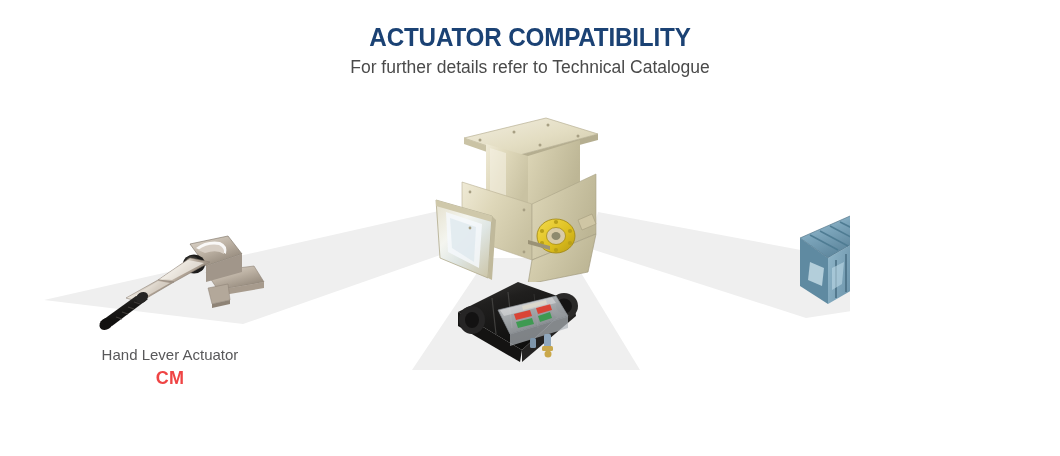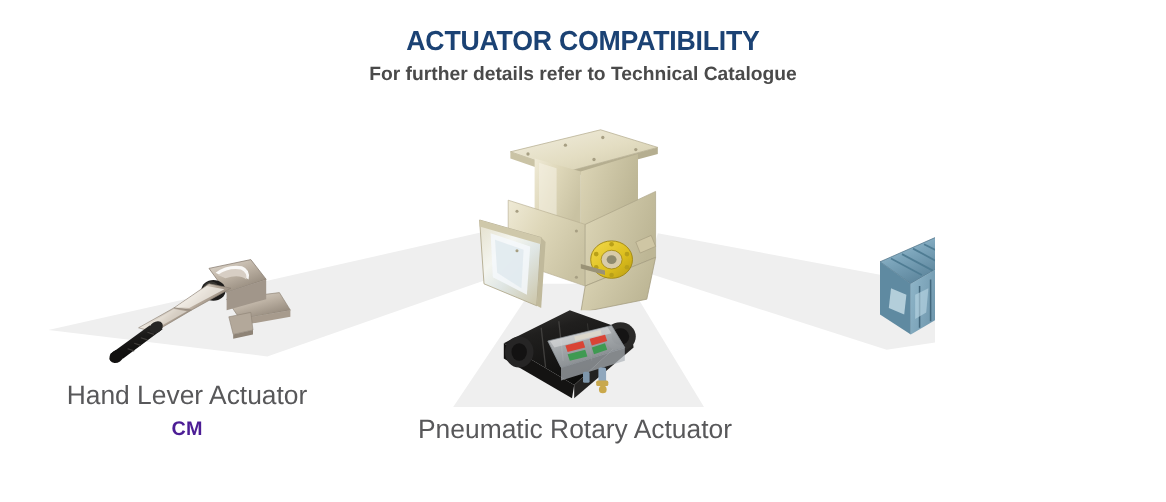--- a/index.html
+++ b/index.html
@@ -35,21 +35,21 @@
     font-weight: bold;
     letter-spacing: -0.2px;
     color: #1b4274;
     line-height: 1.08;
     font-stretch: condensed;
     transform: scaleX(0.97);
   }
   .subtitle {
     margin-top: 7px;
     font-size: 17.5px;
-    font-weight: bold;
+    font-weight: normal;
     color: #4a4a4a;
     line-height: 1.1;
   }
 
   
   #wedges {
     position: absolute;
     left: 0;
     top: 0;
     width: 1060px;
@@ -73,30 +73,30 @@
   
   #gear-wrap { left: 788px; top: 202px; width: 175px; height: 130px; }
 
   
   .caption {
     position: absolute;
     text-align: center;
     pointer-events: none;
   }
   .caption .cap-name {
-    font-size: 24px;
+    font-size: 15px;
     color: #58585a;
     line-height: 1.2;
     white-space: nowrap;
   }
   .caption .cap-code {
     margin-top: 4px;
     font-size: 18px;
     font-weight: bold;
-    color: #4c1d95;
+    color: #ef4444;
     line-height: 1.2;
     letter-spacing: 0.2px;
   }
 
   #cap-cm  { left: 35px;  top: 346px; width: 270px; }
   #cap-cpu { left: 380px; top: 377px; width: 270px; }
   #cap-ae  { left: 775px; top: 337px; width: 270px; }
 </style>
 </head>
 <body>
@@ -370,19 +370,18 @@
       <ellipse cx="100" cy="100" rx="20" ry="5" fill="#d8d8d4" opacity="0.7"></ellipse>
     </svg>
   </div>
 
   <div class="caption" id="cap-cm">
     <div class="cap-name">Hand Lever Actuator</div>
     <div class="cap-code">CM</div>
   </div>
 
   <div class="caption" id="cap-cpu">
-    <div class="cap-name">Pneumatic Rotary Actuator</div>
   </div>
 
   <div class="caption" id="cap-ae">
   </div>
 
 </div>
 
 </body></html>

